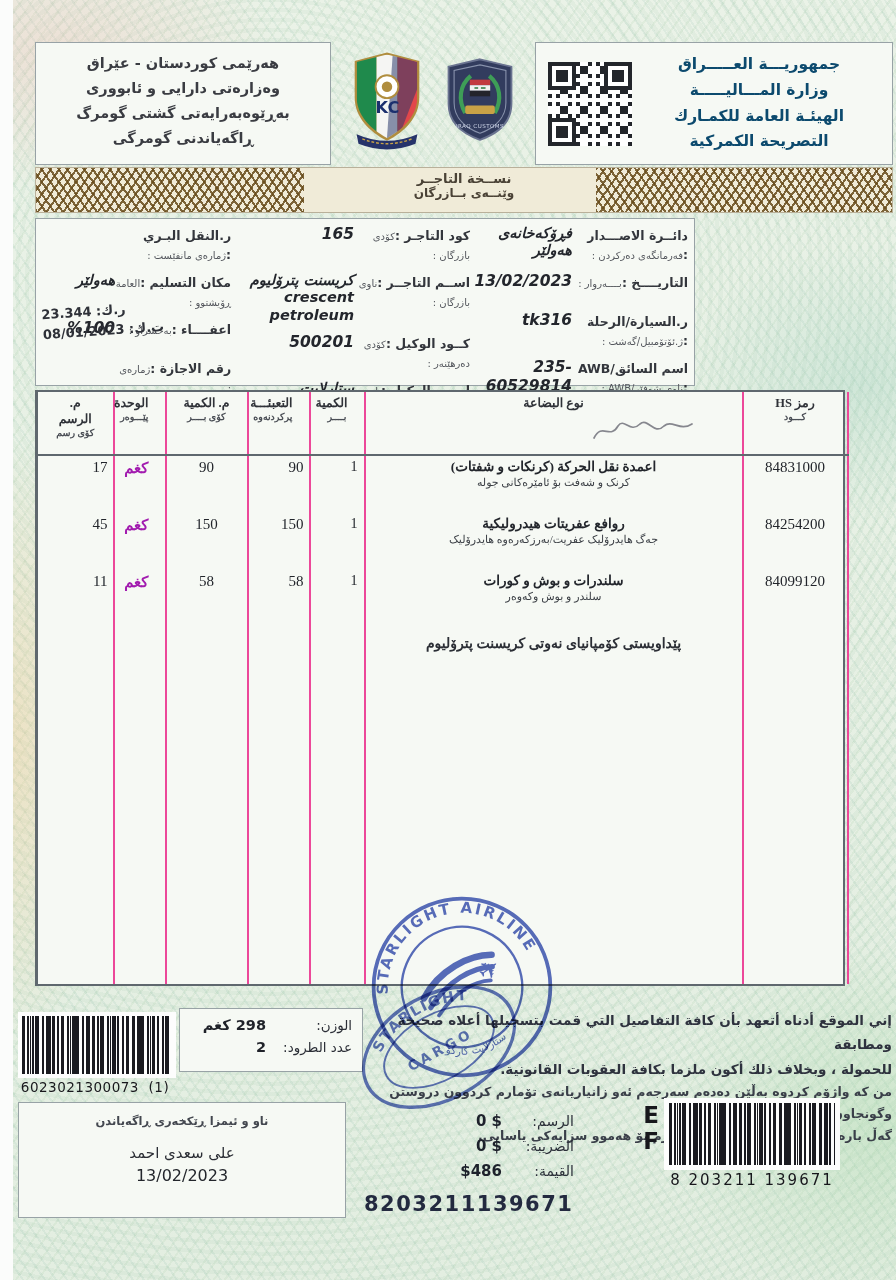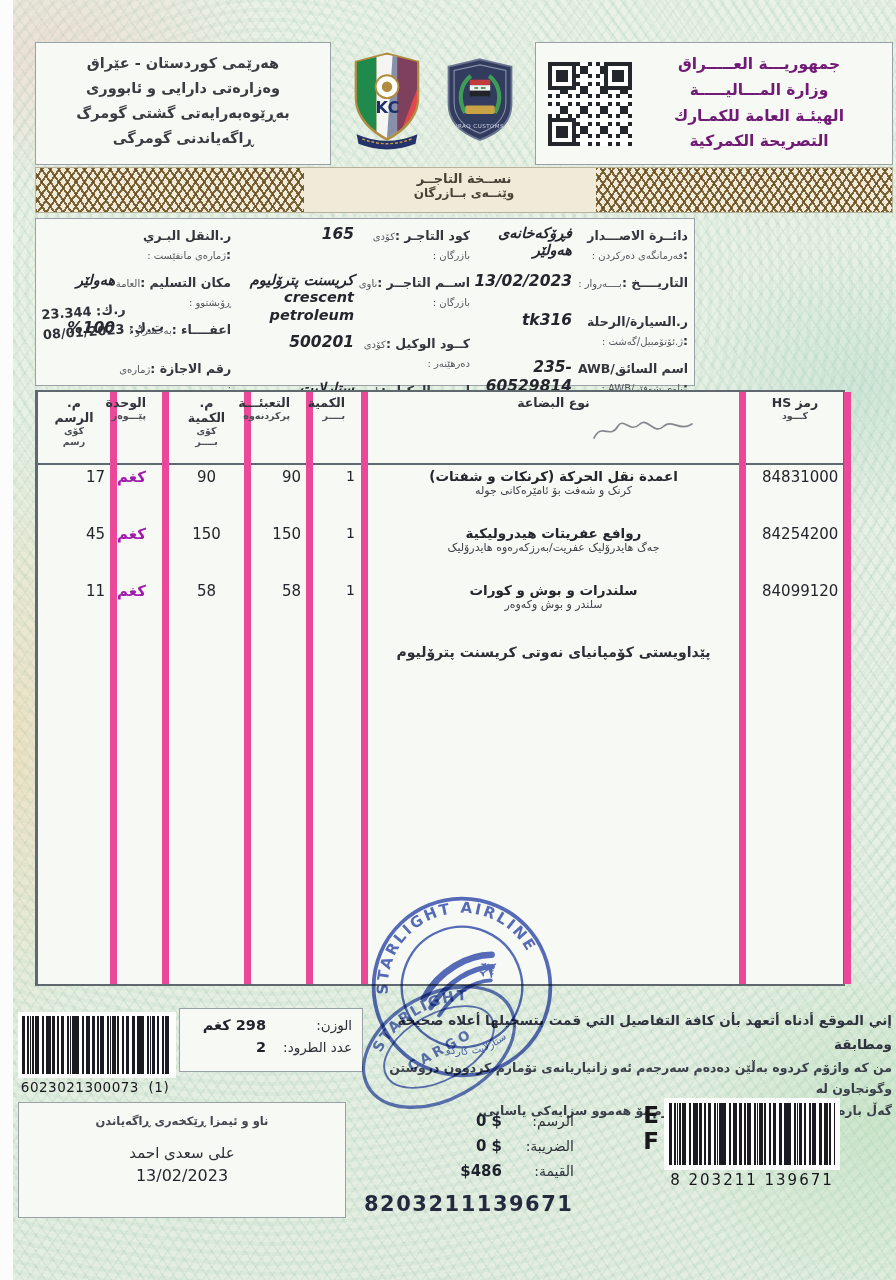--- a/index.html
+++ b/index.html
@@ -15,21 +15,21 @@
       repeating-linear-gradient(-55deg, rgba(120,178,120,.09) 0 2px, transparent 2px 9px),
       linear-gradient(#eaf2e7,#e3eee1);}
   .scan-edge{position:absolute;left:0;top:0;width:13px;height:100%;background:#fbfcfb;}
   .box{position:absolute;background:#f6f9f4;border:1px solid #98a2a6;box-sizing:border-box;}
   
   .hdr-left{left:35px;top:42px;width:296px;height:123px;text-align:center;padding-top:8px;}
   .hdr-left div{font-size:14.5px;font-weight:bold;color:#3a3c42;line-height:1.72;direction:rtl;}
   .hdr-right{left:535px;top:42px;width:358px;height:123px;display:flex;align-items:center;padding:6px;}
   .hdr-right .qr-wrap{width:84px;height:84px;background:#fff;flex:0 0 auto;margin-left:6px;}
   .hdr-right .ar-lines{flex:1;text-align:center;direction:rtl;}
-  .hdr-right .ar-lines div{font-size:15.5px;font-weight:bold;color:#701a75;line-height:1.65;}
+  .hdr-right .ar-lines div{font-size:15.5px;font-weight:bold;color:#0c4a6e;line-height:1.65;}
   .logos{position:absolute;left:331px;top:44px;width:204px;height:112px;display:flex;justify-content:space-evenly;align-items:center;}
   
   .band{left:35px;top:167px;width:858px;height:46px;background:#f0ebd8;border:1px solid #b9b09a;}
   .mesh{position:absolute;top:0;height:100%;
     background:
       repeating-linear-gradient(55deg, rgba(104,76,28,.85) 0 2px, transparent 2px 7px),
       repeating-linear-gradient(-55deg, rgba(104,76,28,.85) 0 2px, transparent 2px 7px);}
   .mesh.l{left:0;width:268px;}
   .mesh.r{right:0;width:296px;}
   .band-text{position:absolute;left:0;top:3px;width:100%;text-align:center;direction:rtl;}
@@ -43,21 +43,21 @@
   .flabels{width:116px;flex:0 0 auto;text-align:right;}
   .flabel-ar{font-size:12.5px;font-weight:bold;color:#33363c;line-height:1.25;}
   .flabel-ku{font-size:10px;color:#53565c;line-height:1.3;}
   .fvalue{flex:1;text-align:right;font-size:14.5px;font-weight:bold;color:#23262c;padding-left:4px;line-height:1.2;font-style:italic;}
   .fvalue.num{font-size:15.5px;}
   .exnote{position:absolute;left:6px;top:76px;transform:rotate(-4deg);direction:rtl;text-align:left;
     font-size:13px;font-weight:bold;color:#2e3138;line-height:1.5;white-space:nowrap;}
   
   .gtable{left:35px;top:390px;width:810px;height:596px;border:2px solid #5f686e;background:#f6f9f4;}
   table{width:100%;height:100%;border-collapse:collapse;table-layout:fixed;direction:rtl;}
-  th,td{border-left:1px solid #5f686e;border-right:7px solid #ec4899;padding:16px;vertical-align:top;}
+  th,td{border-left:1px solid #5f686e;border-right:2px solid #ec4899;padding:16px;vertical-align:top;font-family:Liberation Serif, serif;}
   thead th{border-bottom:2px solid #5f686e;height:40px;padding-top:3px;}
   .th-ar{font-size:12.5px;font-weight:bold;color:#2f3238;display:block;}
   .th-ku{font-size:9.5px;font-weight:bold;color:#4a4e55;display:block;}
   tr.data td{height:38px;padding-top:3px;}
   td.hs{text-align:center;font-size:15px;font-weight:500;color:#22252b;direction:ltr;}
   td.goods{text-align:center;}
   .g-ar{font-size:13.5px;font-weight:600;color:#23262c;display:block;line-height:1.2;}
   .g-ku{font-size:11px;color:#3c4046;display:block;line-height:1.3;}
   td.qty{text-align:right;padding-right:6px;font-size:14px;color:#22252b;}
   td.pack,td.fee{text-align:right;padding-right:5px;font-size:15px;font-weight:500;color:#22252b;}
@@ -443,20 +443,21 @@
       </tbody>
     </table>
   </div>
 
   <svg class="squiggle" width="110" height="34" viewBox="0 0 110 34">
     <path d="M6 24 C14 8 22 26 30 12 C36 3 42 20 52 10 C60 3 66 22 76 12 C84 5 92 18 104 10" stroke="#3d3d4c" stroke-width="1.7" fill="none" stroke-linecap="round"></path>
   </svg>
 
   <div class="decl">
     <div class="dar">إني الموقع أدناه أتعهد بأن كافة التفاصيل التي قمت بتسجيلها أعلاه صحيحة ومطابقة</div>
+    <div class="dar">للحمولة ، وبخلاف ذلك أكون ملزما بكافة العقوبات القانونية.</div>
     <div class="dku">من كه واژۆم كردوه بەڵێن دەدەم سەرجەم ئەو زانیاریانەی تۆمارم كردوون دروستن وگونجاون له</div>
     <div class="dku">گەڵ بارەكە، به پێچەوانەوه بەر پرسیارم بۆ هەموو سزایەكی یاسایی.</div>
   </div>
 
   <div class="box wbox">
     <div class="wrow">
       <span class="wlabel">الوزن:</span>
       <span class="wval">298 كغم</span>
     </div>
     <div class="wrow">

